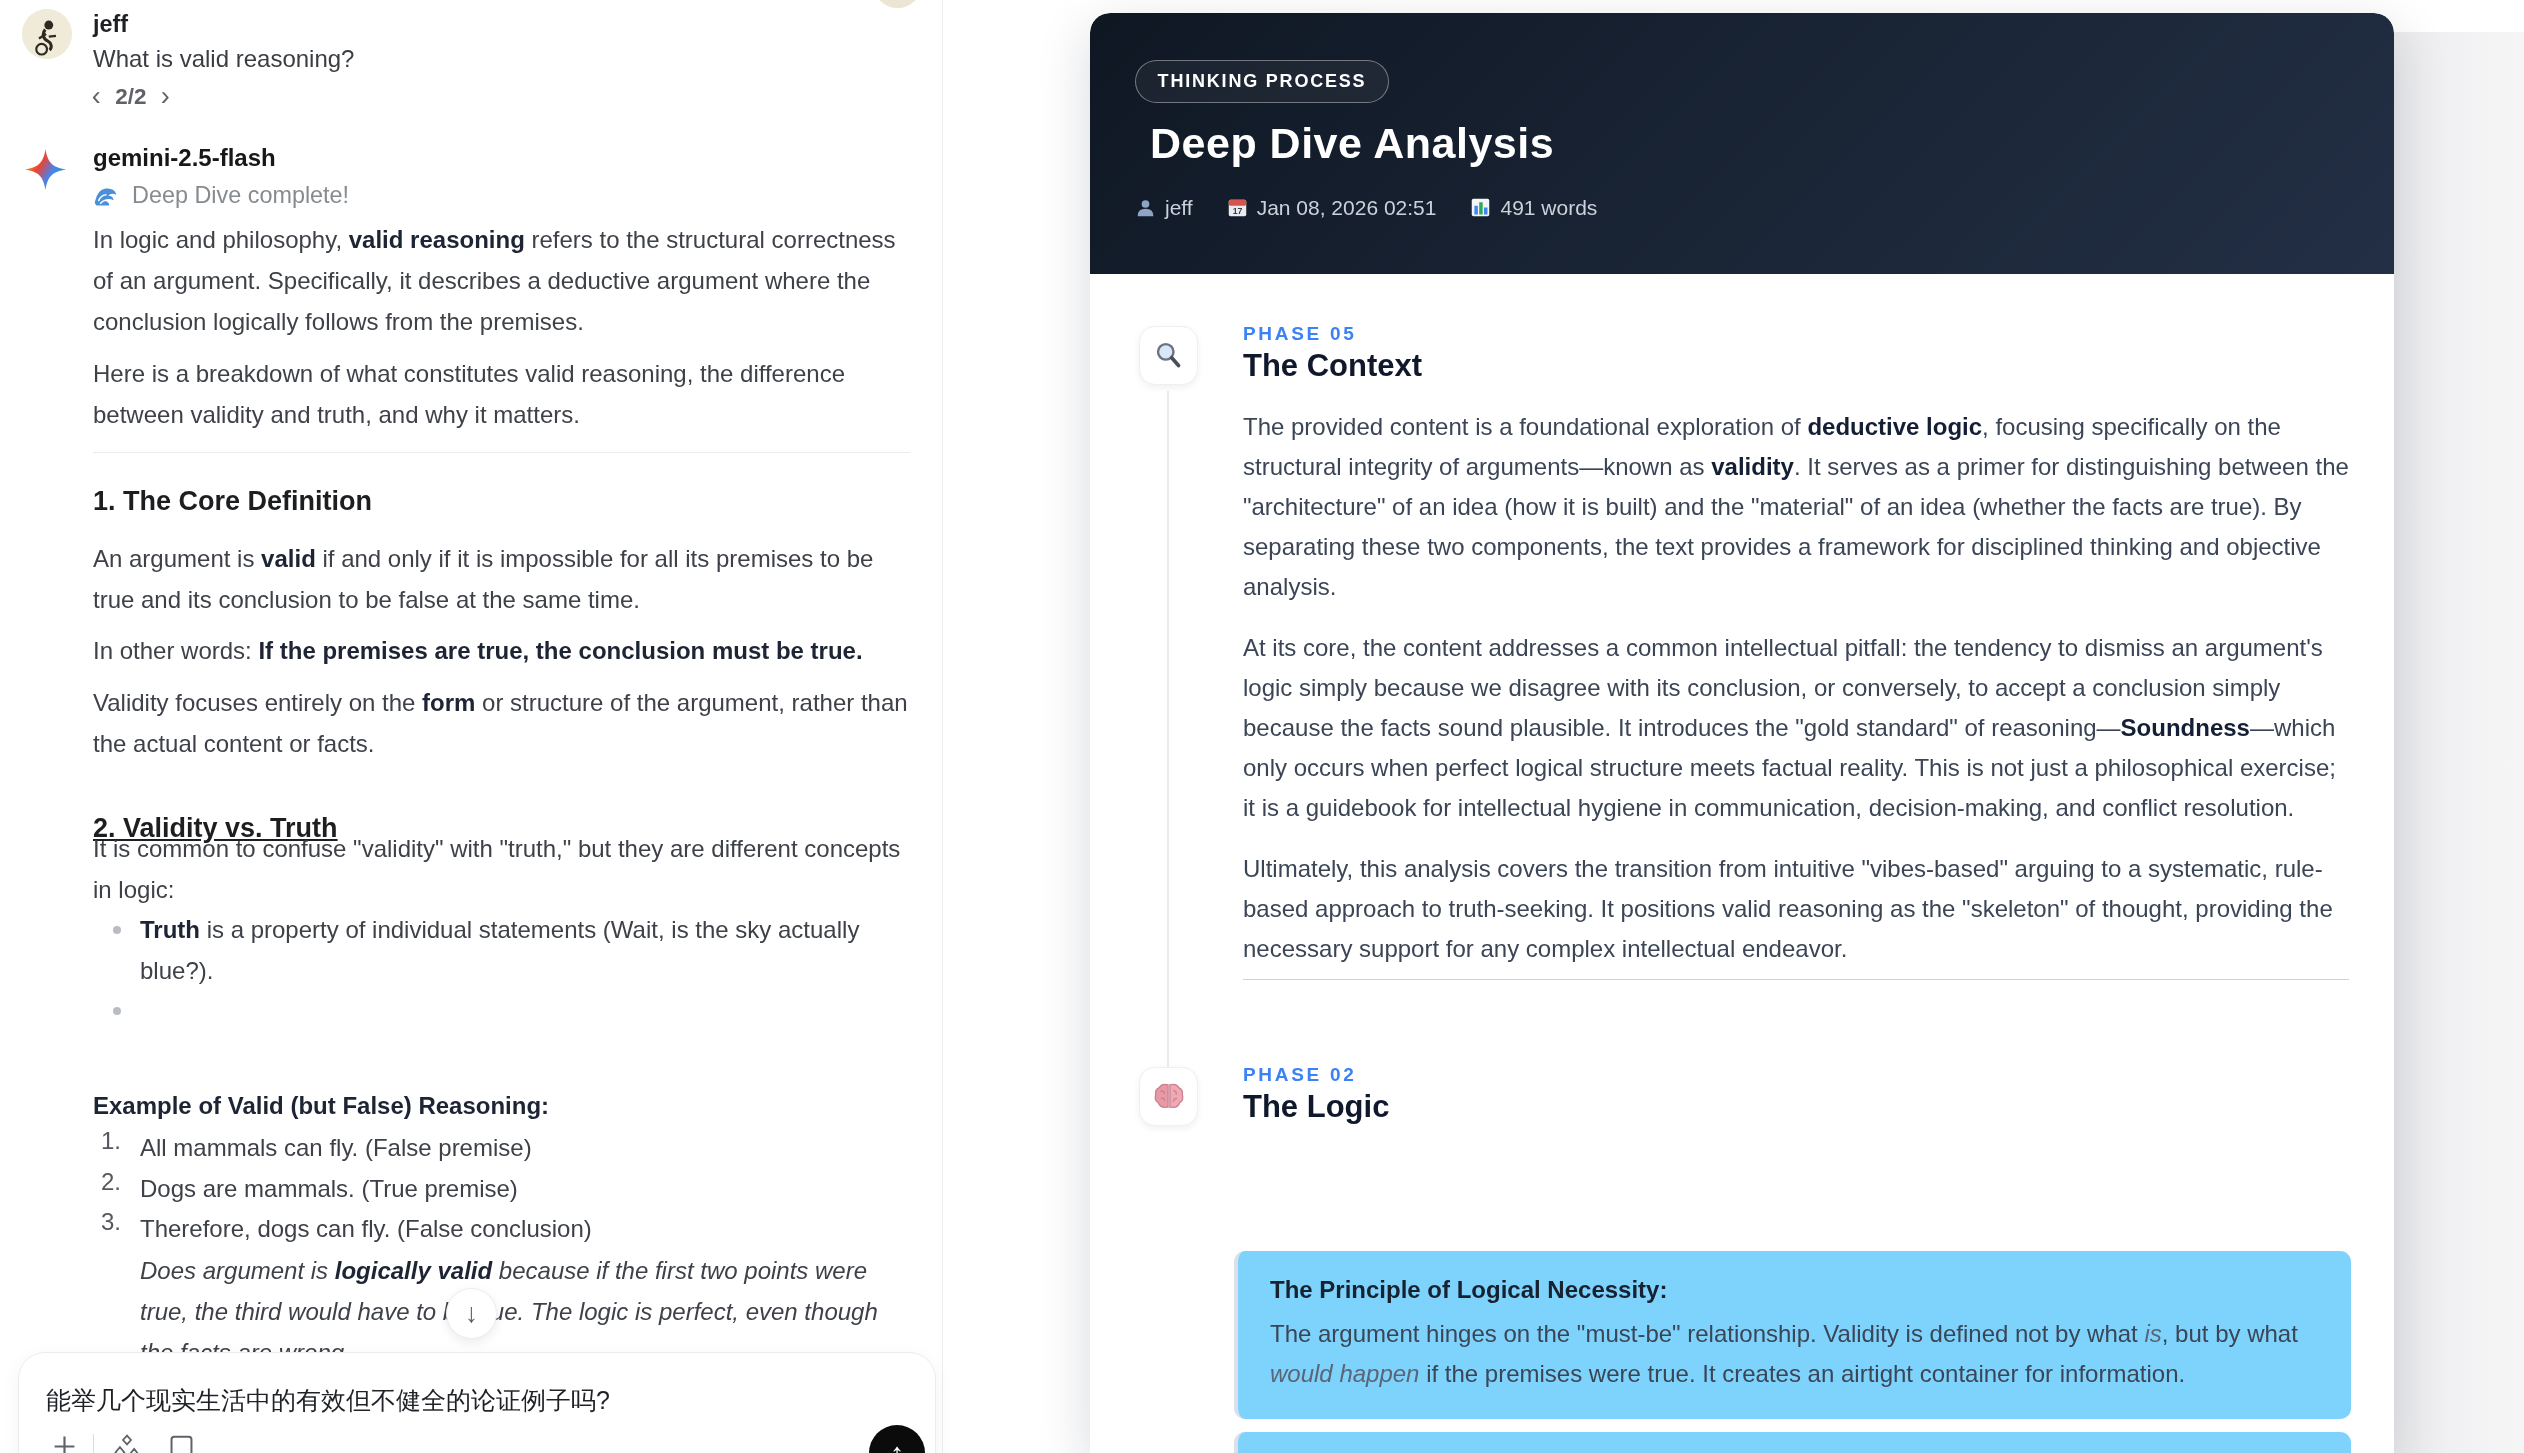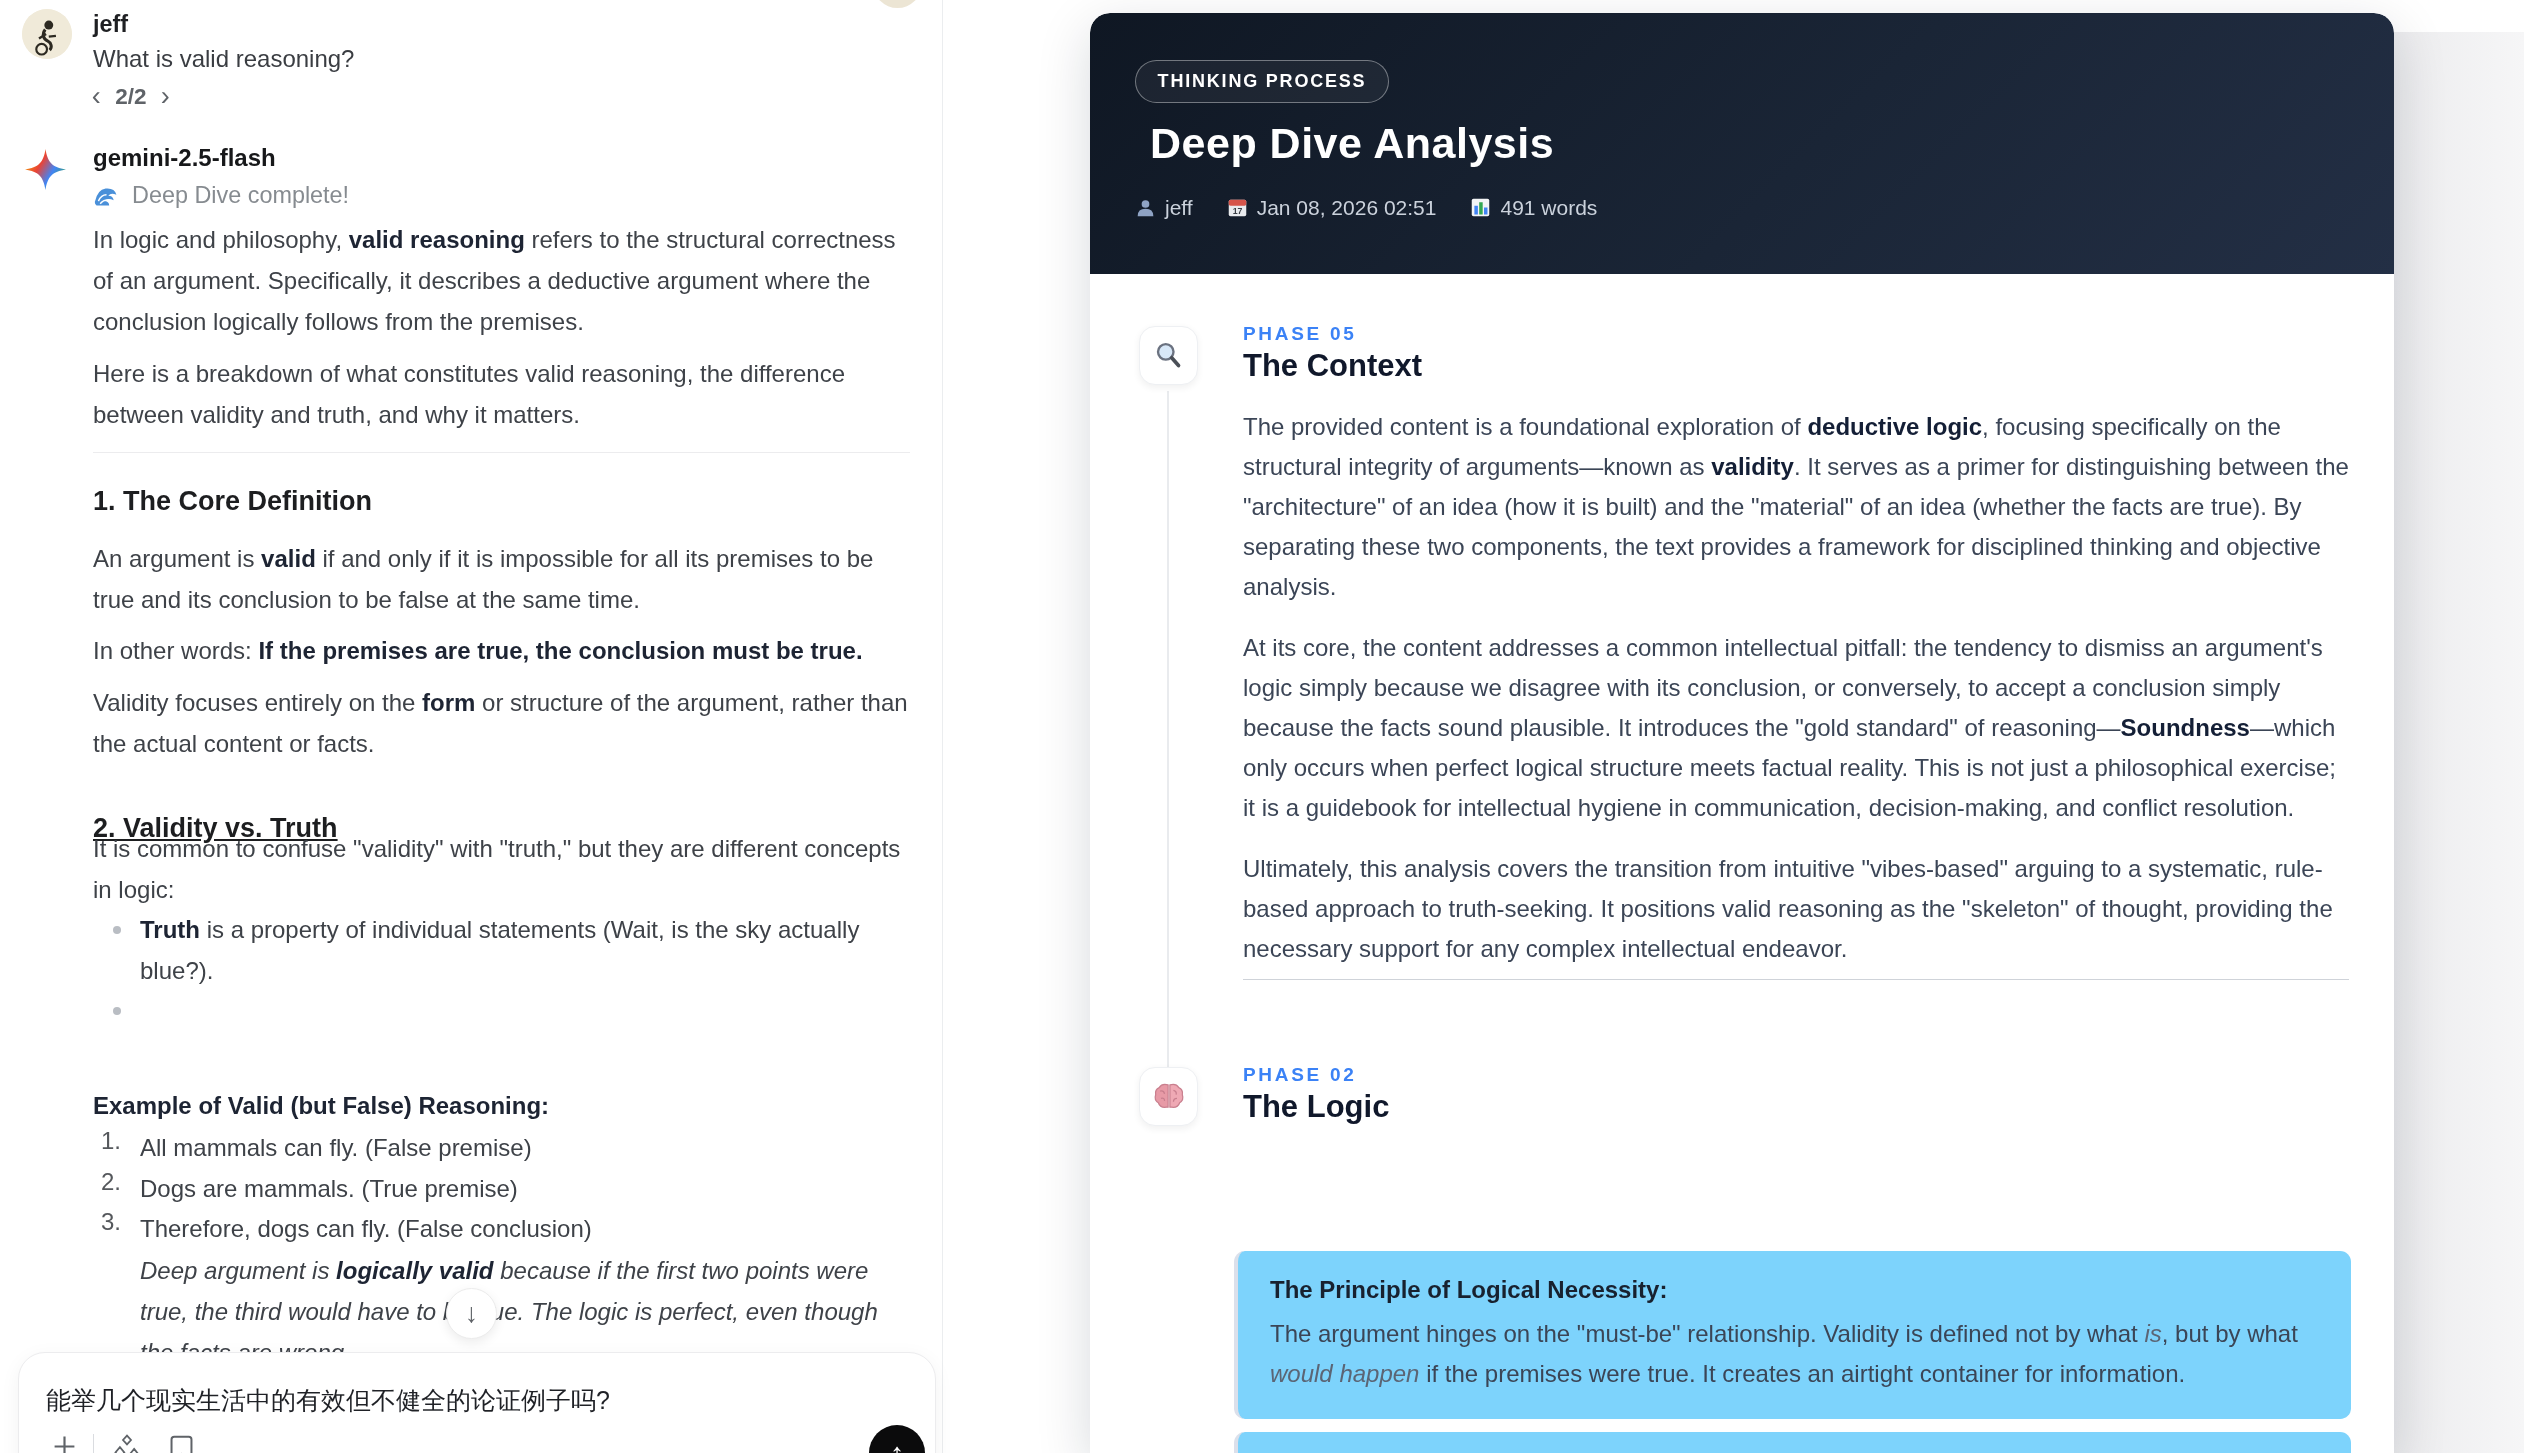--- a/index.html
+++ b/index.html
@@ -133,21 +133,21 @@
 
     <div class="abs body-text" style="left:93px; top:1085px; font-weight:bold; color:#1d2433;">Example of Valid (but False) Reasoning:</div>
 
     <div class="abs ol-num" style="left:101px; top:1127px;">1.</div>
     <div class="abs body-text" style="left:140px; top:1127px; width:770px;">All mammals can fly. (False premise)</div>
     <div class="abs ol-num" style="left:101px; top:1168px;">2.</div>
     <div class="abs body-text" style="left:140px; top:1168px; width:770px;">Dogs are mammals. (True premise)</div>
     <div class="abs ol-num" style="left:101px; top:1208px;">3.</div>
     <div class="abs body-text" style="left:140px; top:1208px; width:770px;">Therefore, dogs can fly. (False conclusion)</div>
 
-    <div class="abs body-text italic-block" style="left:140px; top:1250px; width:770px;"><i>Deep argument is </i><b style="font-style: italic;">logically valid</b><i> because if the first two points were true, the third would have to be true. The logic is perfect, even though the facts are wrong.</i></div>
+    <div class="abs body-text italic-block" style="left:140px; top:1250px; width:770px;"><i>Does argument is </i><b style="font-style: italic;">logically valid</b><i> because if the first two points were true, the third would have to be true. The logic is perfect, even though the facts are wrong.</i></div>
 
     <div class="abs scroll-btn" style="left:446px; top:1288px;">
       <span>↓</span>
     </div>
 
     <div class="abs composer">
       <div class="composer-input">能举几个现实生活中的有效但不健全的论证例子吗?</div>
       <div class="icon-btn abs" style="left:29px; top:77px; width:32px; height:32px;">
         <svg width="27" height="27" viewBox="0 0 30 30">
           <path d="M15 4 V26 M4 15 H26" stroke="#5f6368" stroke-width="2.4" fill="none"></path>

